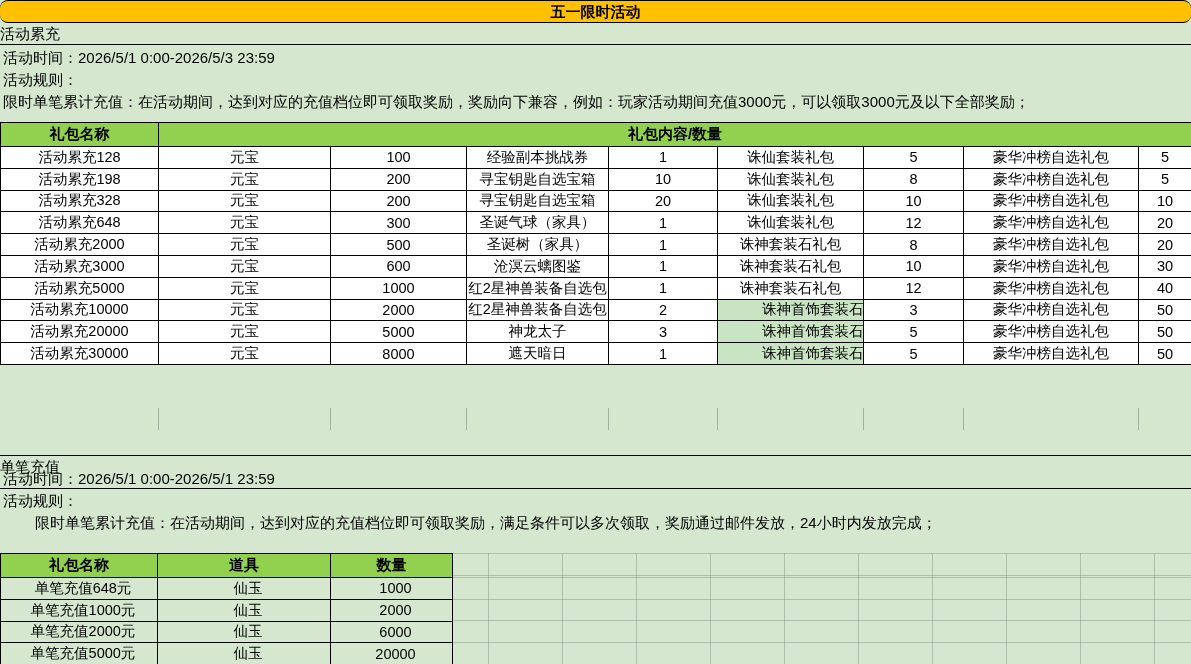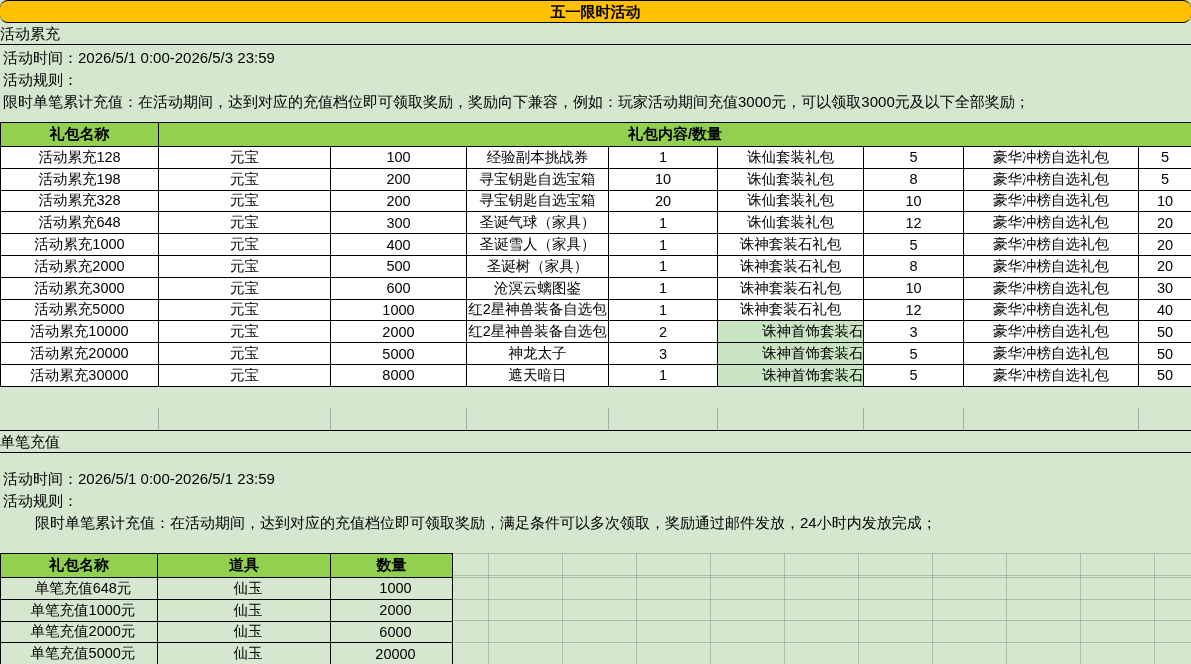--- a/index.html
+++ b/index.html
@@ -25,21 +25,21 @@
     background:var(--title_bar);
     border-top:1px solid #000;border-bottom:1px solid #000;
     text-align:center;font-weight:bold;font-size:15px;line-height:21px;border-radius:8px;
   }
   .bar{
     position:absolute;left:0;width:1191px;
     background:var(--background);
     text-align:left;font-size:15px;
   }
   .s1bar{top:23px;height:22px;border-bottom:1px solid #000;line-height:21px;}
-  .s2bar{top:430px;height:23px;border-top:1px solid #000;border-bottom:1px solid #000;line-height:21px;}
+  .s2bar{top:455px;height:34px;border-top:1px solid #000;border-bottom:1px solid #000;line-height:21px;}
   .info{
     position:absolute;left:3px;height:22px;line-height:22px;
     font-size:15px;white-space:nowrap;
   }
   .i1{top:47px;} .i2{top:69px;} .i3{top:91px;}
   .i4{top:468px;} .i5{top:490px;} .i6{top:512px;margin-left:32px;}
   table{
     position:absolute;border-collapse:collapse;table-layout:fixed;
     font-size:14.5px;
   }
@@ -154,31 +154,20 @@
           <td>元宝</td>
           <td>300</td>
           <td>圣诞气球（家具）</td>
           <td>1</td>
           <td>诛仙套装礼包</td>
           <td>12</td>
           <td>豪华冲榜自选礼包</td>
           <td>20</td>
         </tr>
         <tr>
-          <td>活动累充1000</td>
-          <td>元宝</td>
-          <td>400</td>
-          <td>圣诞雪人（家具）</td>
-          <td>1</td>
-          <td>诛神套装石礼包</td>
-          <td>5</td>
-          <td>豪华冲榜自选礼包</td>
-          <td>20</td>
-        </tr>
-        <tr>
           <td>活动累充2000</td>
           <td>元宝</td>
           <td>500</td>
           <td>圣诞树（家具）</td>
           <td>1</td>
           <td>诛神套装石礼包</td>
           <td>8</td>
           <td>豪华冲榜自选礼包</td>
           <td>20</td>
         </tr>

